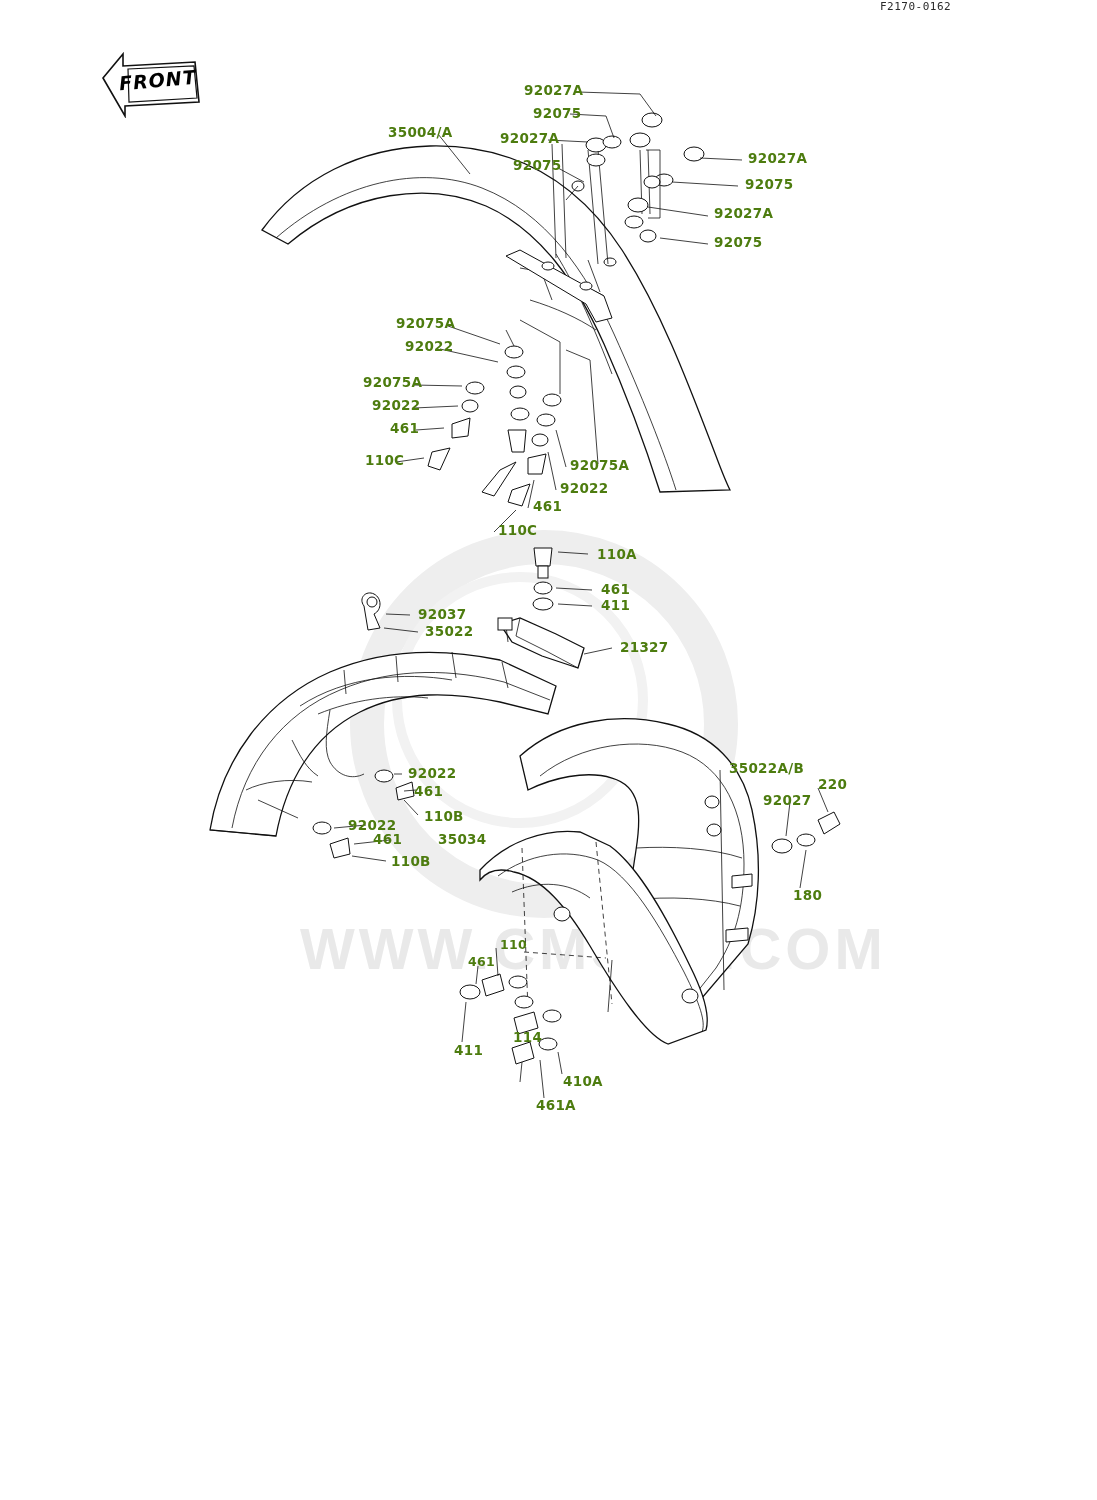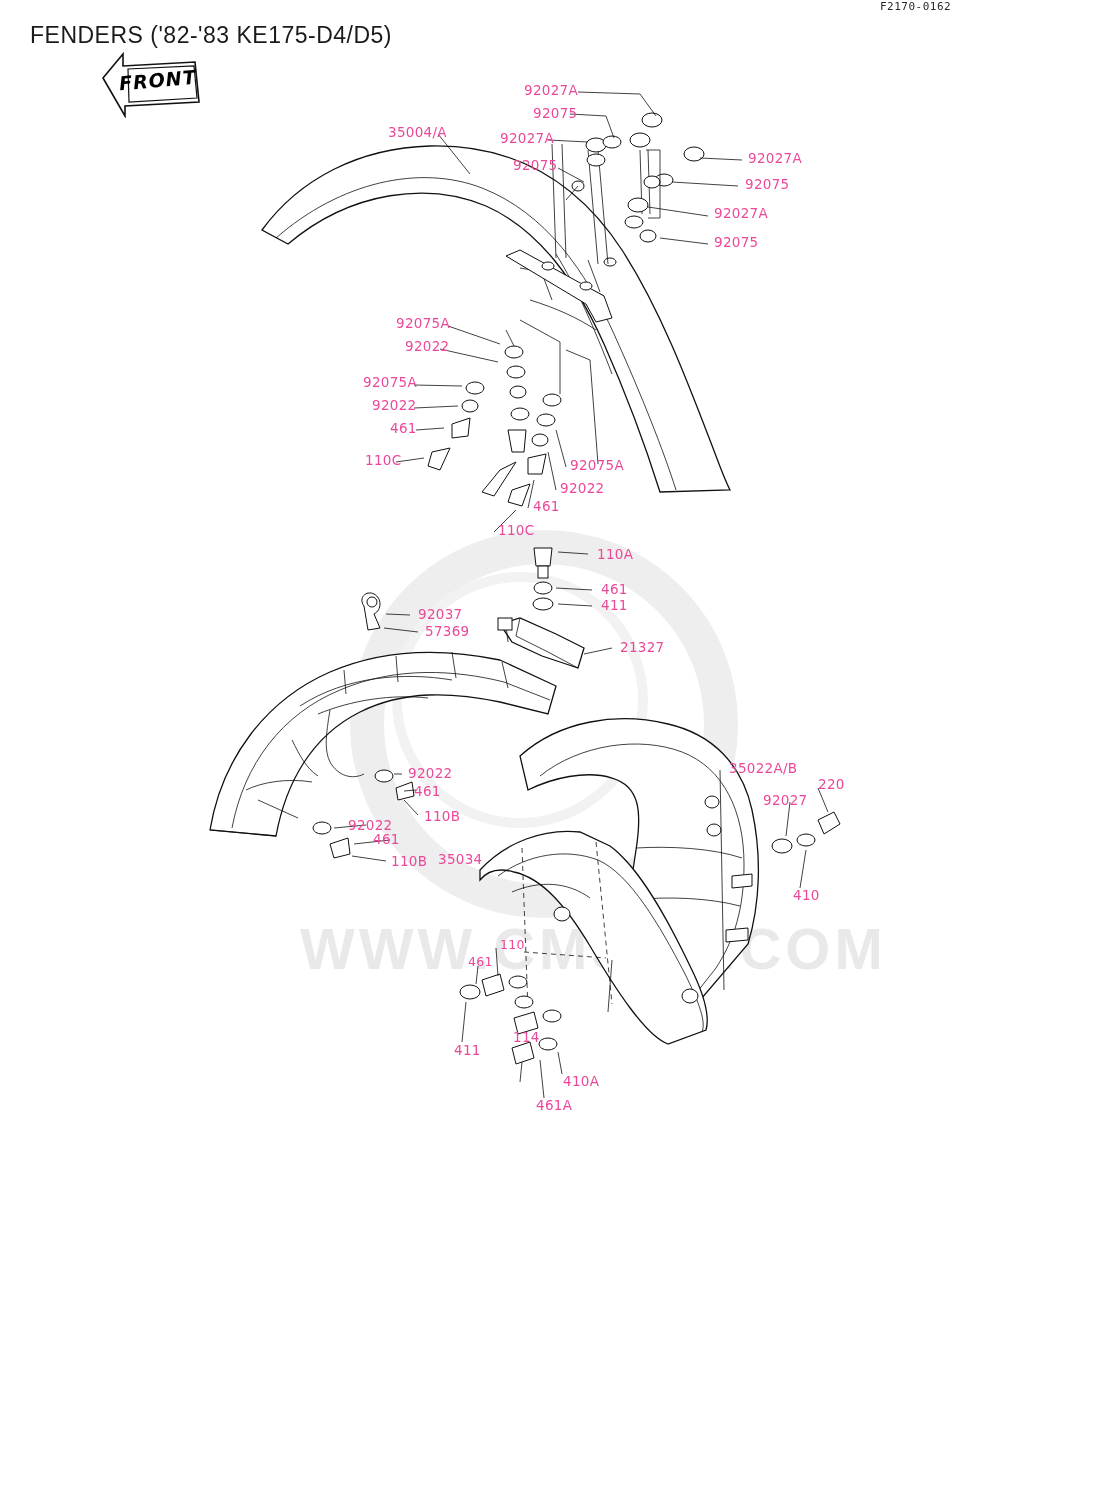--- a/index.html
+++ b/index.html
@@ -54,22 +54,23 @@
     font-size: 19px;
     letter-spacing: 1px;
     color: #000;
     transform: rotate(-5deg);
   }
   .callout {
     position: absolute;
     font-family: "DejaVu Sans", sans-serif;
     font-size: 13.5px;
     letter-spacing: 0.3px;
-    color: #ec4899;
+    color: #4d7c0f;
     white-space: nowrap;
+    font-weight: bold;
   }
   .callout.small {
     font-size: 12.5px;
   }
   .footer {
     position: absolute;
     left: 0;
     right: 0;
     top: 1440px;
     text-align: center;
@@ -118,21 +119,20 @@
   .art .thin { stroke: #111; stroke-width: 0.8; fill: none; }
   .art .part { stroke: #111; stroke-width: 1.3; fill: #ffffff; }
   .art .partlite { stroke: #111; stroke-width: 1; fill: #ffffff; }
   .art .dash { stroke: #111; stroke-width: 0.8; fill: none; stroke-dasharray: 5 4; }
 </style>
 </head>
 <body>
 
 <div id="page">
 
-  <div class="title">FENDERS ('82-'83 KE175-D4/D5)</div>
   <div class="doc-code">F2170-0162</div>
 
   <div class="wm wm-ring"></div>
   <div class="wm wm-ring2"></div>
   <div class="wm wm-text">WWW.CMSNL.COM</div>
 
   <div class="front-badge">
     <svg width="110" height="70" viewBox="0 0 110 70">
       <path d="M8 30 L28 6 L28 18 L100 14 L104 54 L30 58 L30 68 Z" fill="#ffffff" stroke="#111" stroke-width="1.6"></path>
       <path d="M33 21 L99 18 L102 50 L34 54 Z" fill="none" stroke="#111" stroke-width="1.2"></path>
@@ -392,34 +392,34 @@
   <div class="callout" style="left:365px; top:452px;">110C</div>
   <div class="callout" style="left:570px; top:457px;">92075A</div>
   <div class="callout" style="left:560px; top:480px;">92022</div>
   <div class="callout" style="left:533px; top:498px;">461</div>
   <div class="callout" style="left:498px; top:522px;">110C</div>
 
   <div class="callout" style="left:597px; top:546px;">110A</div>
   <div class="callout" style="left:601px; top:581px;">461</div>
   <div class="callout" style="left:601px; top:597px;">411</div>
   <div class="callout" style="left:418px; top:606px;">92037</div>
-  <div class="callout" style="left:425px; top:623px;">57369</div>
+  <div class="callout" style="left:425px; top:623px;">35022</div>
   <div class="callout" style="left:620px; top:639px;">21327</div>
 
   <div class="callout" style="left:729px; top:760px;">35022A/B</div>
   <div class="callout" style="left:408px; top:765px;">92022</div>
   <div class="callout" style="left:818px; top:776px;">220</div>
   <div class="callout" style="left:414px; top:783px;">461</div>
   <div class="callout" style="left:763px; top:792px;">92027</div>
   <div class="callout" style="left:424px; top:808px;">110B</div>
   <div class="callout" style="left:348px; top:817px;">92022</div>
-  <div class="callout" style="left:438px; top:831px;margin-top:20px;">35034</div>
+  <div class="callout" style="left:438px; top:831px;">35034</div>
   <div class="callout" style="left:373px; top:831px;">461</div>
   <div class="callout" style="left:391px; top:853px;">110B</div>
-  <div class="callout" style="left:793px; top:887px;">410</div>
+  <div class="callout" style="left:793px; top:887px;">180</div>
 
   <div class="callout small" style="left:491px; top:937px;margin-left:9px;">110</div>
   <div class="callout small" style="left:468px; top:954px;">461</div>
   <div class="callout" style="left:454px; top:1042px;">411</div>
   <div class="callout" style="left:513px; top:1029px;">114</div>
   <div class="callout" style="left:563px; top:1073px;">410A</div>
   <div class="callout" style="left:536px; top:1097px;">461A</div>
 
 
 </div>

